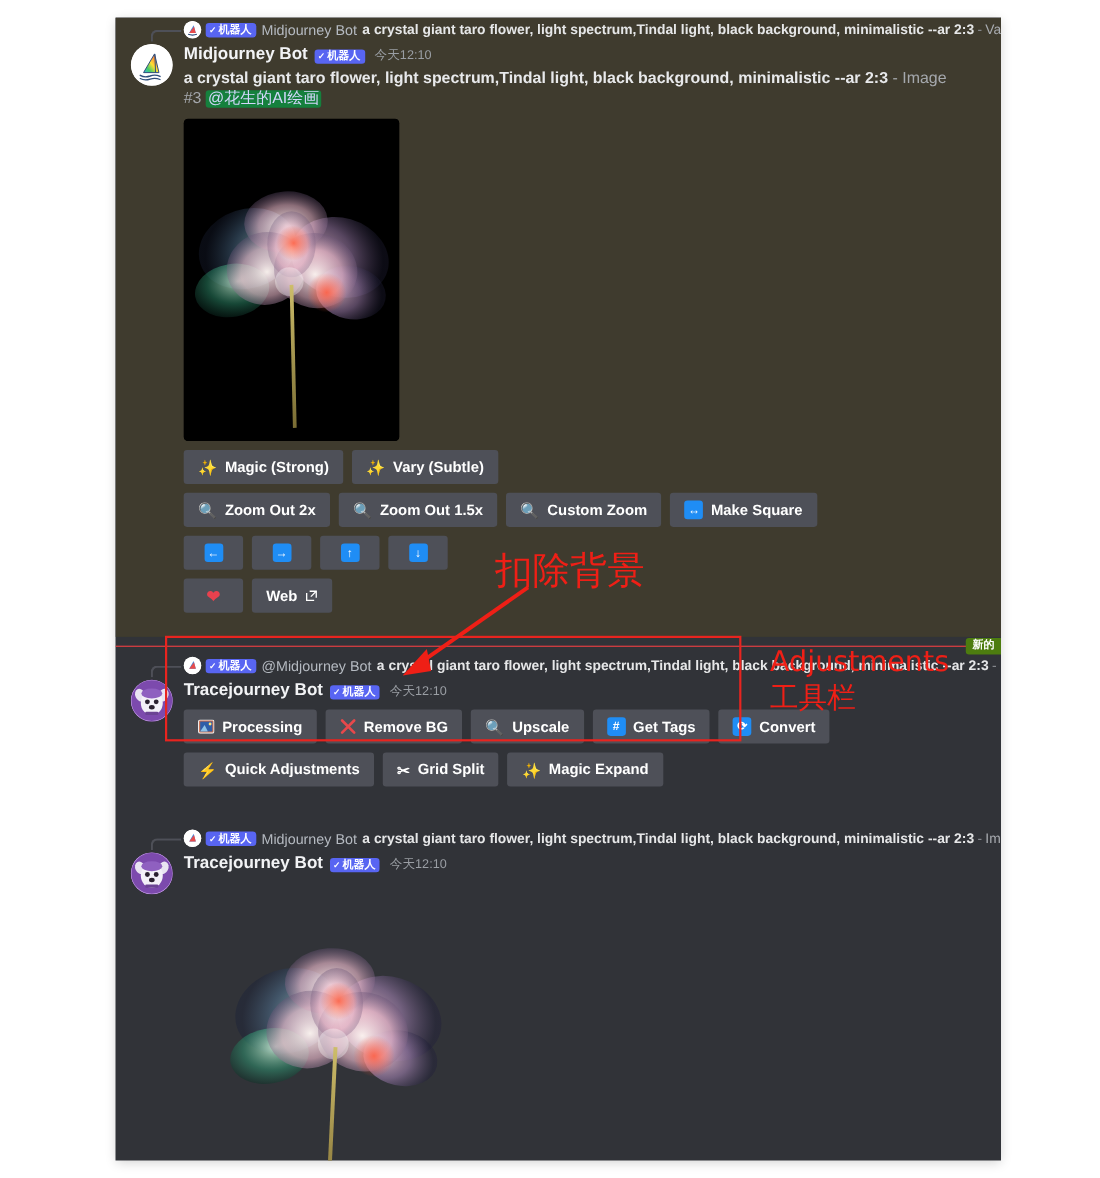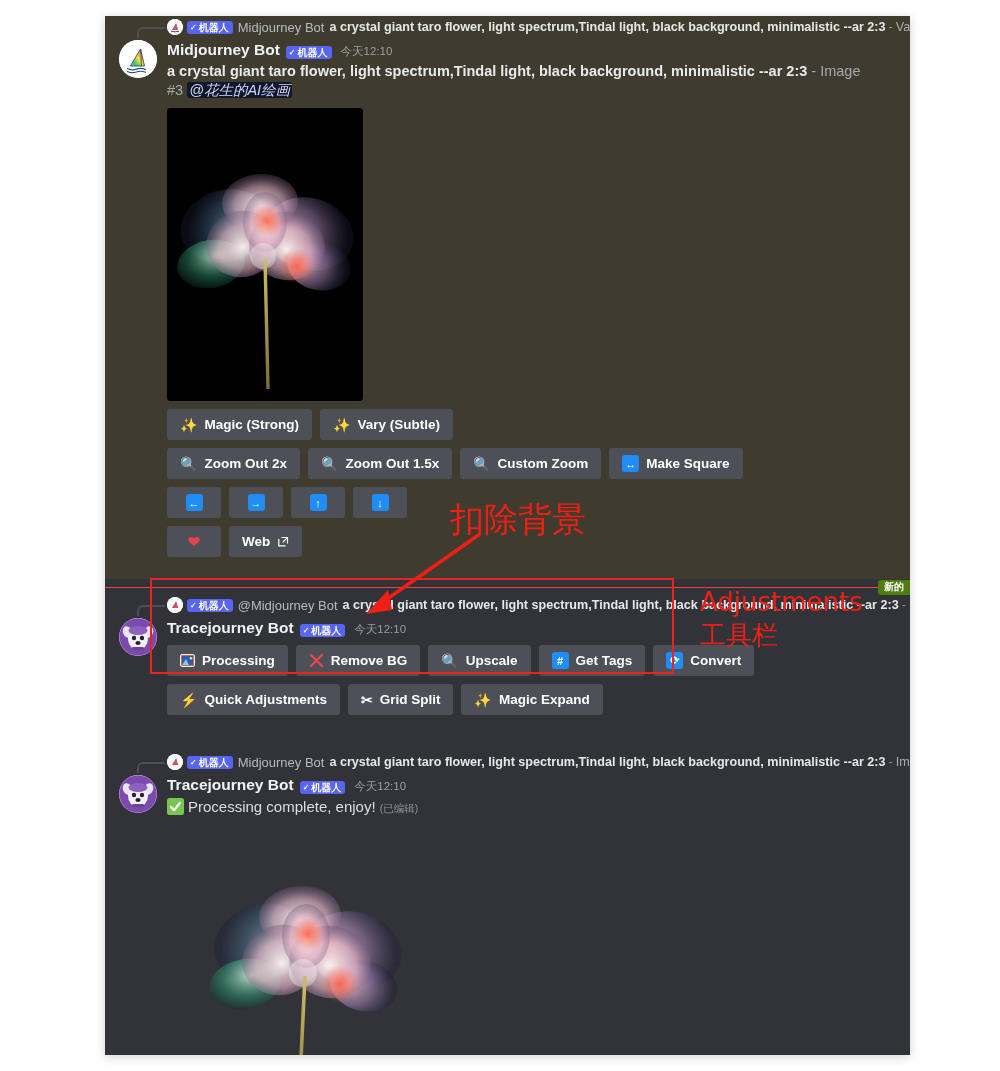--- a/index.html
+++ b/index.html
@@ -81,22 +81,22 @@
   .author { color: #f2f3f5; font-size: 15.5px; font-weight: bold; margin-right: 6px; }
   .stamp { color: #9a9ea4; font-size: 11.5px; margin-left: 4px; }
   .stamp .cn { font-size: 11.5px; }
   .content {
     color: #e8e9eb; font-size: 14.5px; line-height: 19px;
     font-weight: bold;
     word-wrap: break-word; max-width: 705px;
   }
   .content .muted { color: #a5a8ad; font-weight: normal; }
   .mention-pill {
-    background: #0f172a; color: #d3d6fb;
-    border-radius: 3px; padding: 0 2px; font-weight: normal; font-style: italic;
+    background: #15803d; color: #d3d6fb;
+    border-radius: 3px; padding: 0 2px; font-weight: normal;
   }
   .plain { font-weight: normal; color: #dbdee1; font-size: 15px; }
   .edited { color: #8e9297; font-size: 10.5px; font-weight: normal; }
 
   
   .attach { margin-top: 8px; }
   .photo {
     position: relative;
     border-radius: 4px;
     overflow: hidden;
@@ -498,29 +498,20 @@
 
         <div class="msg-head">
           <span class="author">Tracejourney Bot</span>
           <span class="bot-tag">
             <span class="ck">✓</span>
               <span>机器人</span>
           </span>
           <span class="stamp"><span class="cn">今天</span><span>12:10</span></span>
         </div>
 
-        <div class="content" style="font-weight:normal">
-          <span style="display:inline-block;vertical-align:-3px;margin-right:4px;">
-            <svg width="17" height="17" viewBox="0 0 17 17">
-              <rect width="17" height="17" rx="2.5" fill="#78c552"></rect>
-              <path d="M4 9 L7 12.2 L13 4.8" stroke="#fff" stroke-width="2.2" fill="none" stroke-linecap="round" stroke-linejoin="round"></path>
-            </svg>
-          </span><span class="plain">Processing complete, enjoy!</span>
-          <span class="edited">(已编辑)</span>
-        </div>
 
         <div class="attach" style="margin-top:12px">
           <div style="width:215px;height:275px;margin-left:32px;">
             <svg class="flowerbox" viewBox="0 0 215 275" preserveAspectRatio="none">
               <defs>
                 <radialGradient id="n-pc" cx="50%" cy="55%" r="60%">
                   <stop offset="0%" stop-color="#fff6f2" stop-opacity=".95"></stop>
                   <stop offset="55%" stop-color="#e7b6c8" stop-opacity=".65"></stop>
                   <stop offset="100%" stop-color="#4a3a62" stop-opacity=".3"></stop>
                 </radialGradient>

